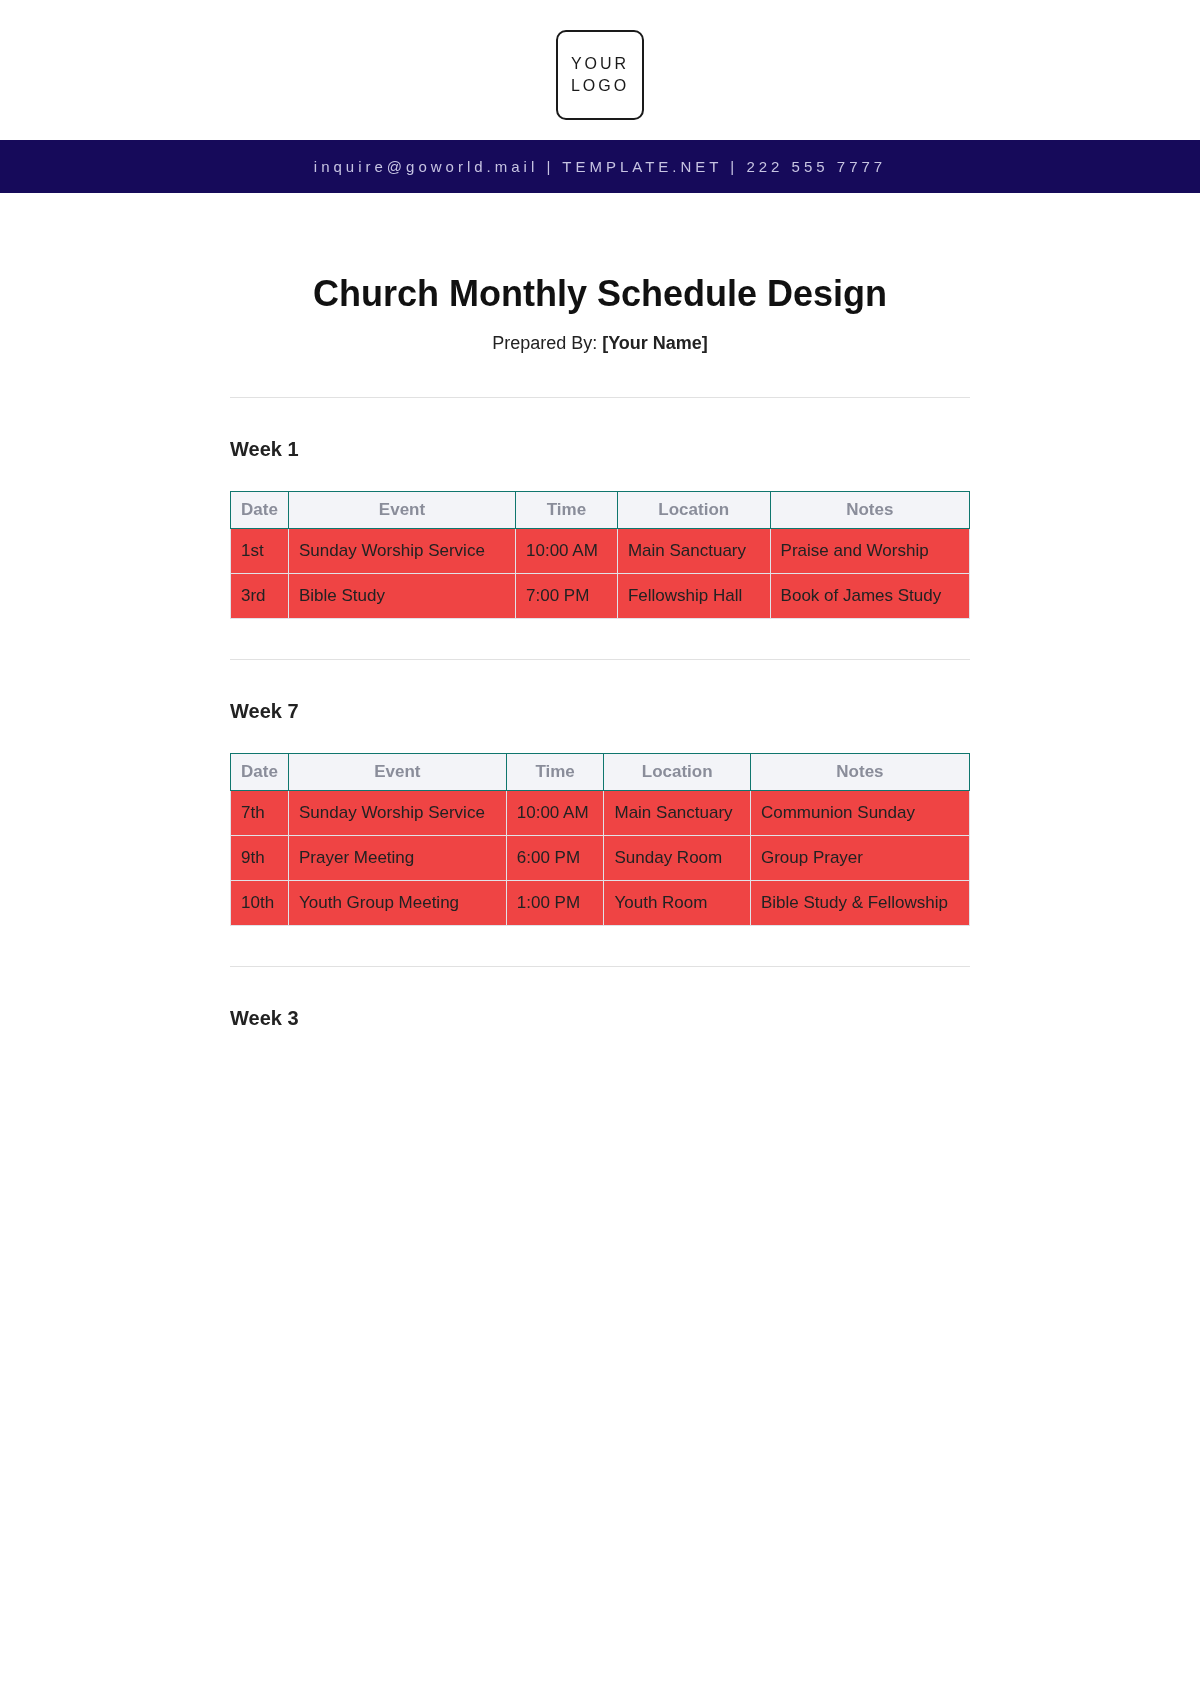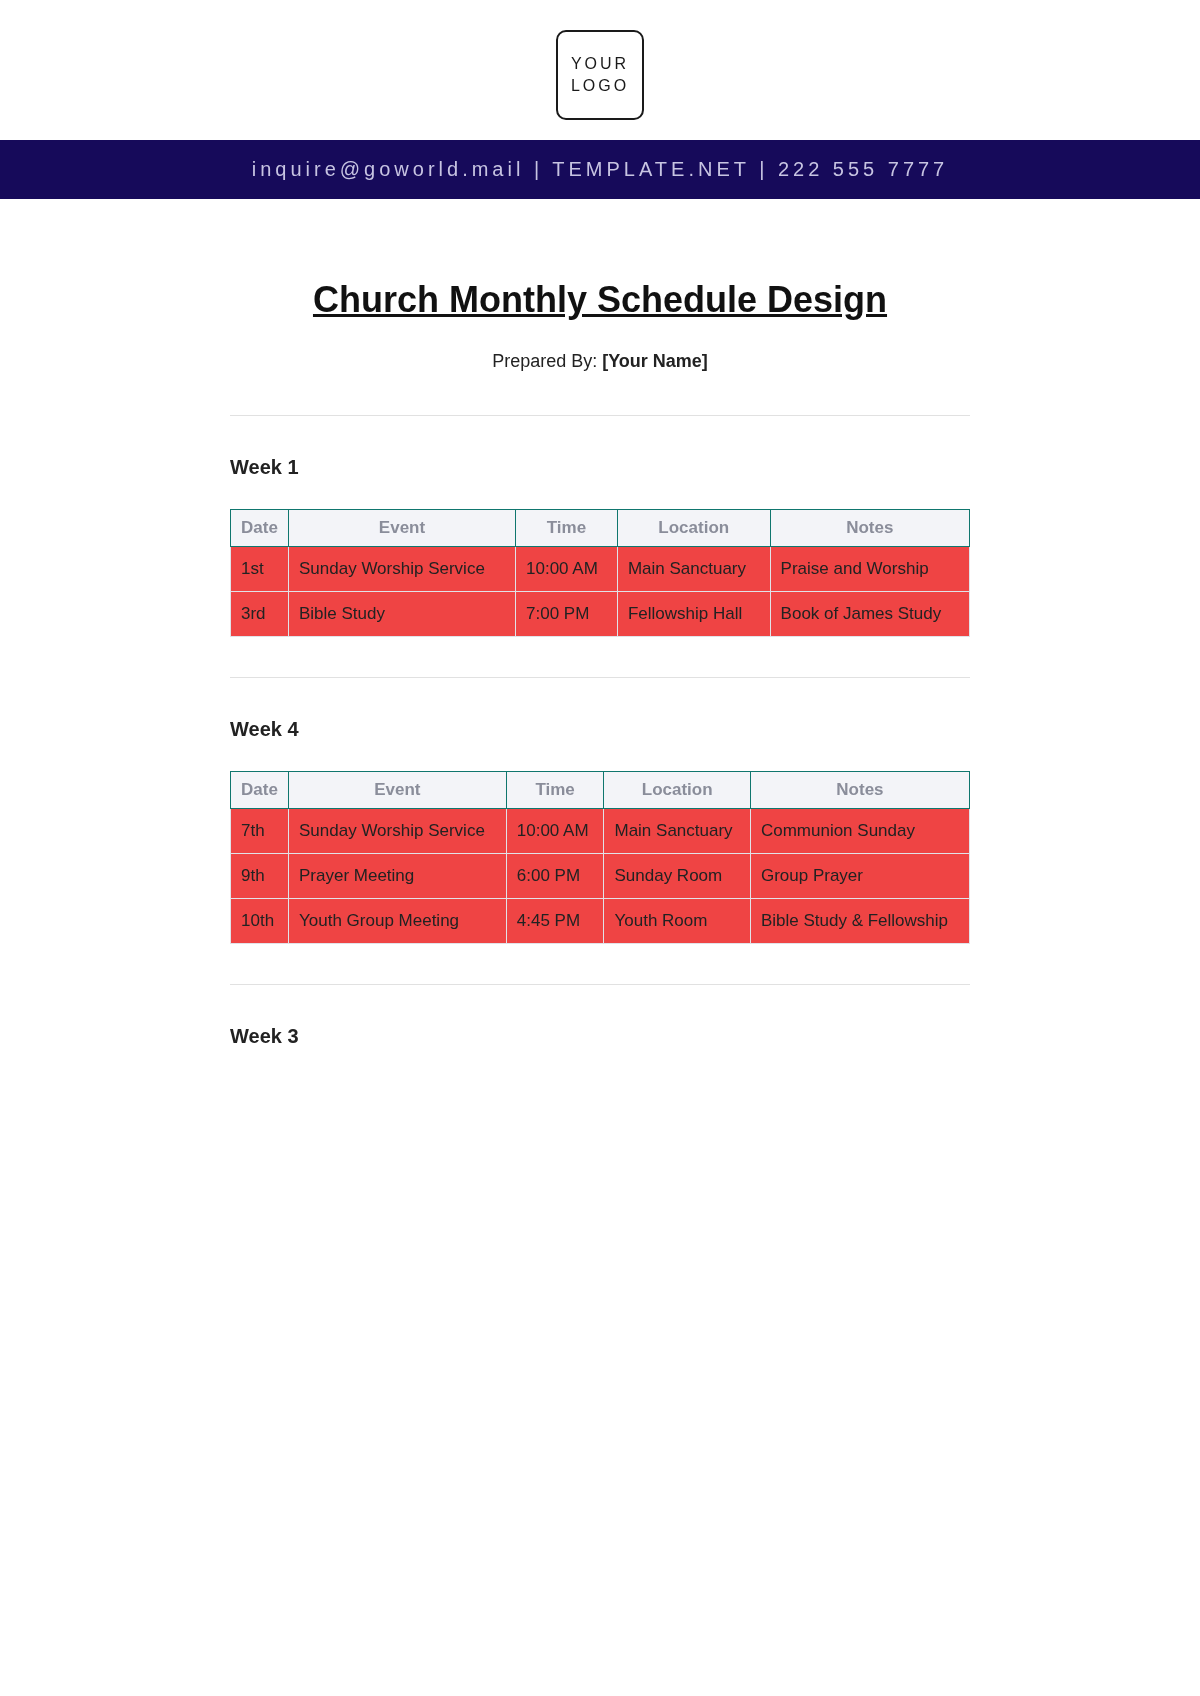--- a/index.html
+++ b/index.html
@@ -28,35 +28,34 @@
     letter-spacing: 3px;
     font-size: 16px;
     color: #1a1a1a;
     line-height: 1.4;
   }
   .contact-bar {
     background: #160a5a;
     color: #c7c4e2;
     text-align: center;
     padding: 18px 0;
-    font-size: 20px;
+    font-size: 15px;
     letter-spacing: 4px;
   }
   .content {
     width: 740px;
     margin: 0 auto;
     padding: 80px 0 60px 0;
   }
   .title {
     text-align: center;
     font-size: 36px;
     font-weight: 700;
     color: #111;
-    margin-bottom: 30px;
-    text-decoration: underline;
+    margin-bottom: 18px;
   }
   .prepared {
     text-align: center;
     font-size: 18px;
     color: #222;
     margin-bottom: 43px;
   }
   .prepared .bold { font-weight: 700; }
   hr.sep {
     border: none;
@@ -139,21 +138,21 @@
         <td>Bible Study</td>
         <td>7:00 PM</td>
         <td>Fellowship Hall</td>
         <td>Book of James Study</td>
       </tr>
     </tbody>
   </table>
 
   <hr class="sep">
 
-  <h3 class="week-title">Week 4</h3>
+  <h3 class="week-title">Week 7</h3>
   <table class="schedule">
     <thead>
       <tr>
         <th>Date</th>
         <th>Event</th>
         <th>Time</th>
         <th>Location</th>
         <th>Notes</th>
       </tr>
     </thead>
@@ -168,21 +167,21 @@
       <tr>
         <td class="date">9th</td>
         <td>Prayer Meeting</td>
         <td>6:00 PM</td>
         <td>Sunday Room</td>
         <td>Group Prayer</td>
       </tr>
       <tr>
         <td class="date">10th</td>
         <td>Youth Group Meeting</td>
-        <td>4:45 PM</td>
+        <td>1:00 PM</td>
         <td>Youth Room</td>
         <td>Bible Study &amp; Fellowship</td>
       </tr>
     </tbody>
   </table>
 
   <hr class="sep">
 
   <h3 class="week-title">Week 3</h3>
 

